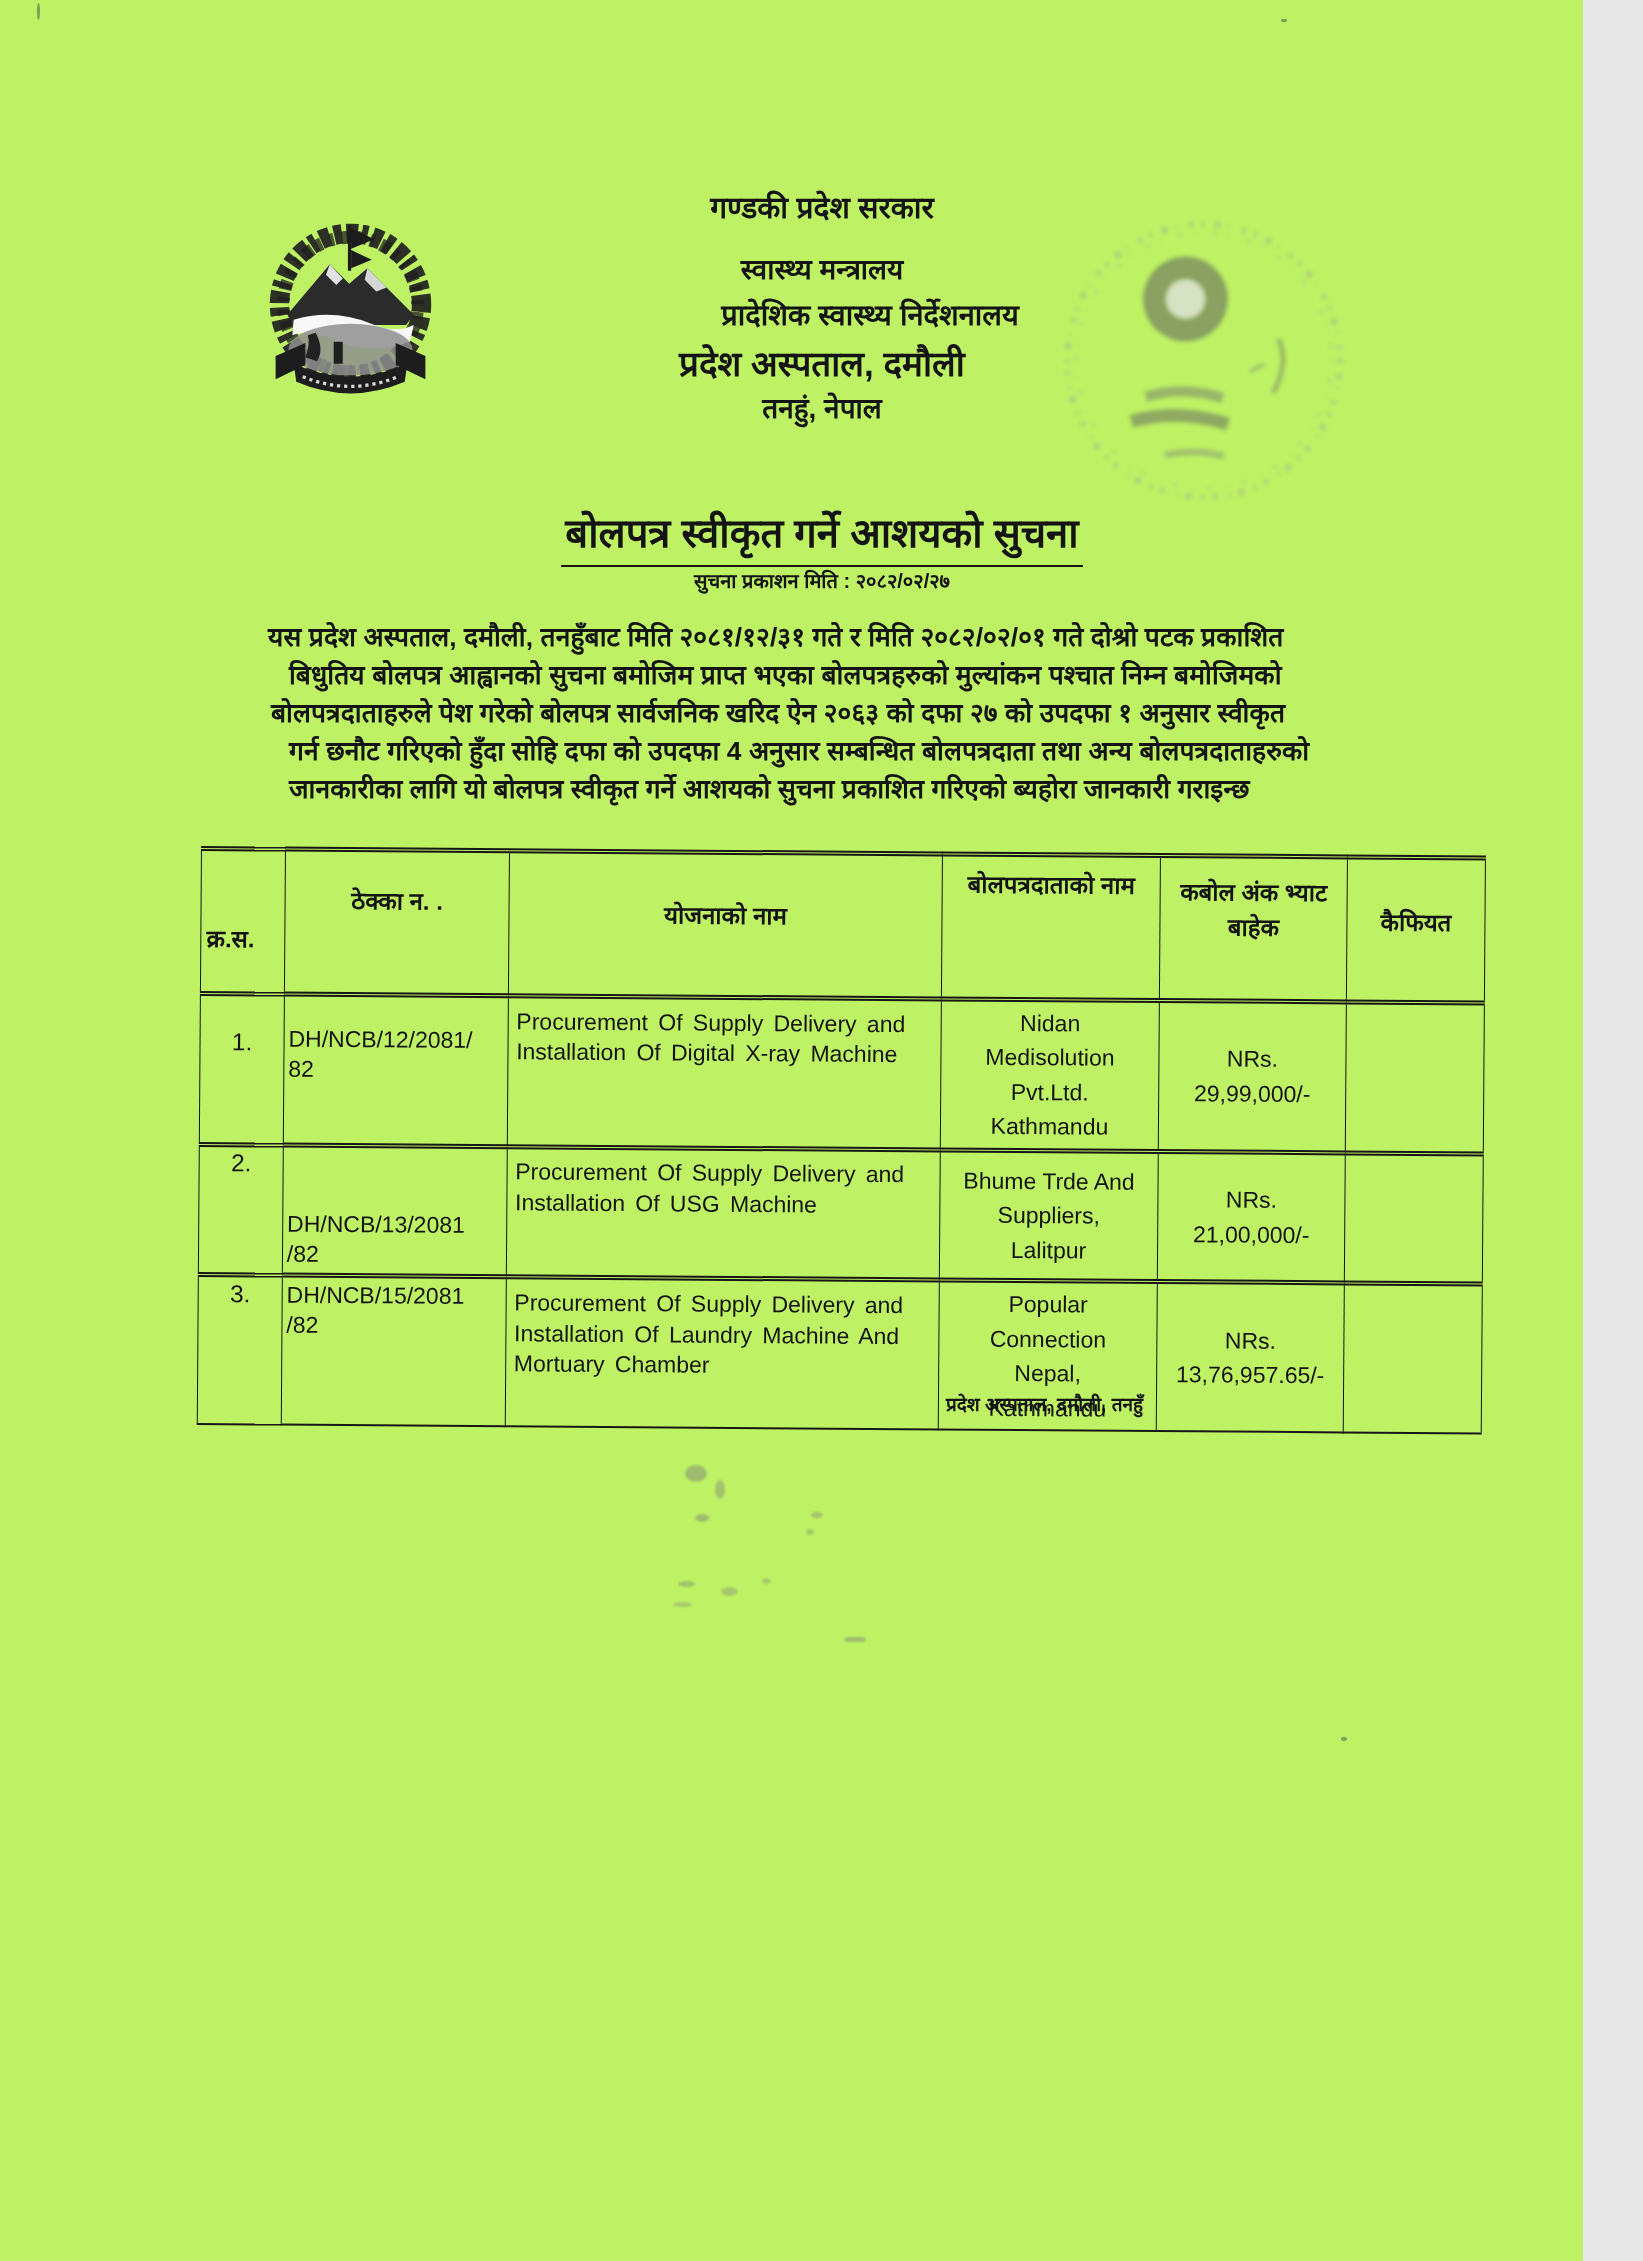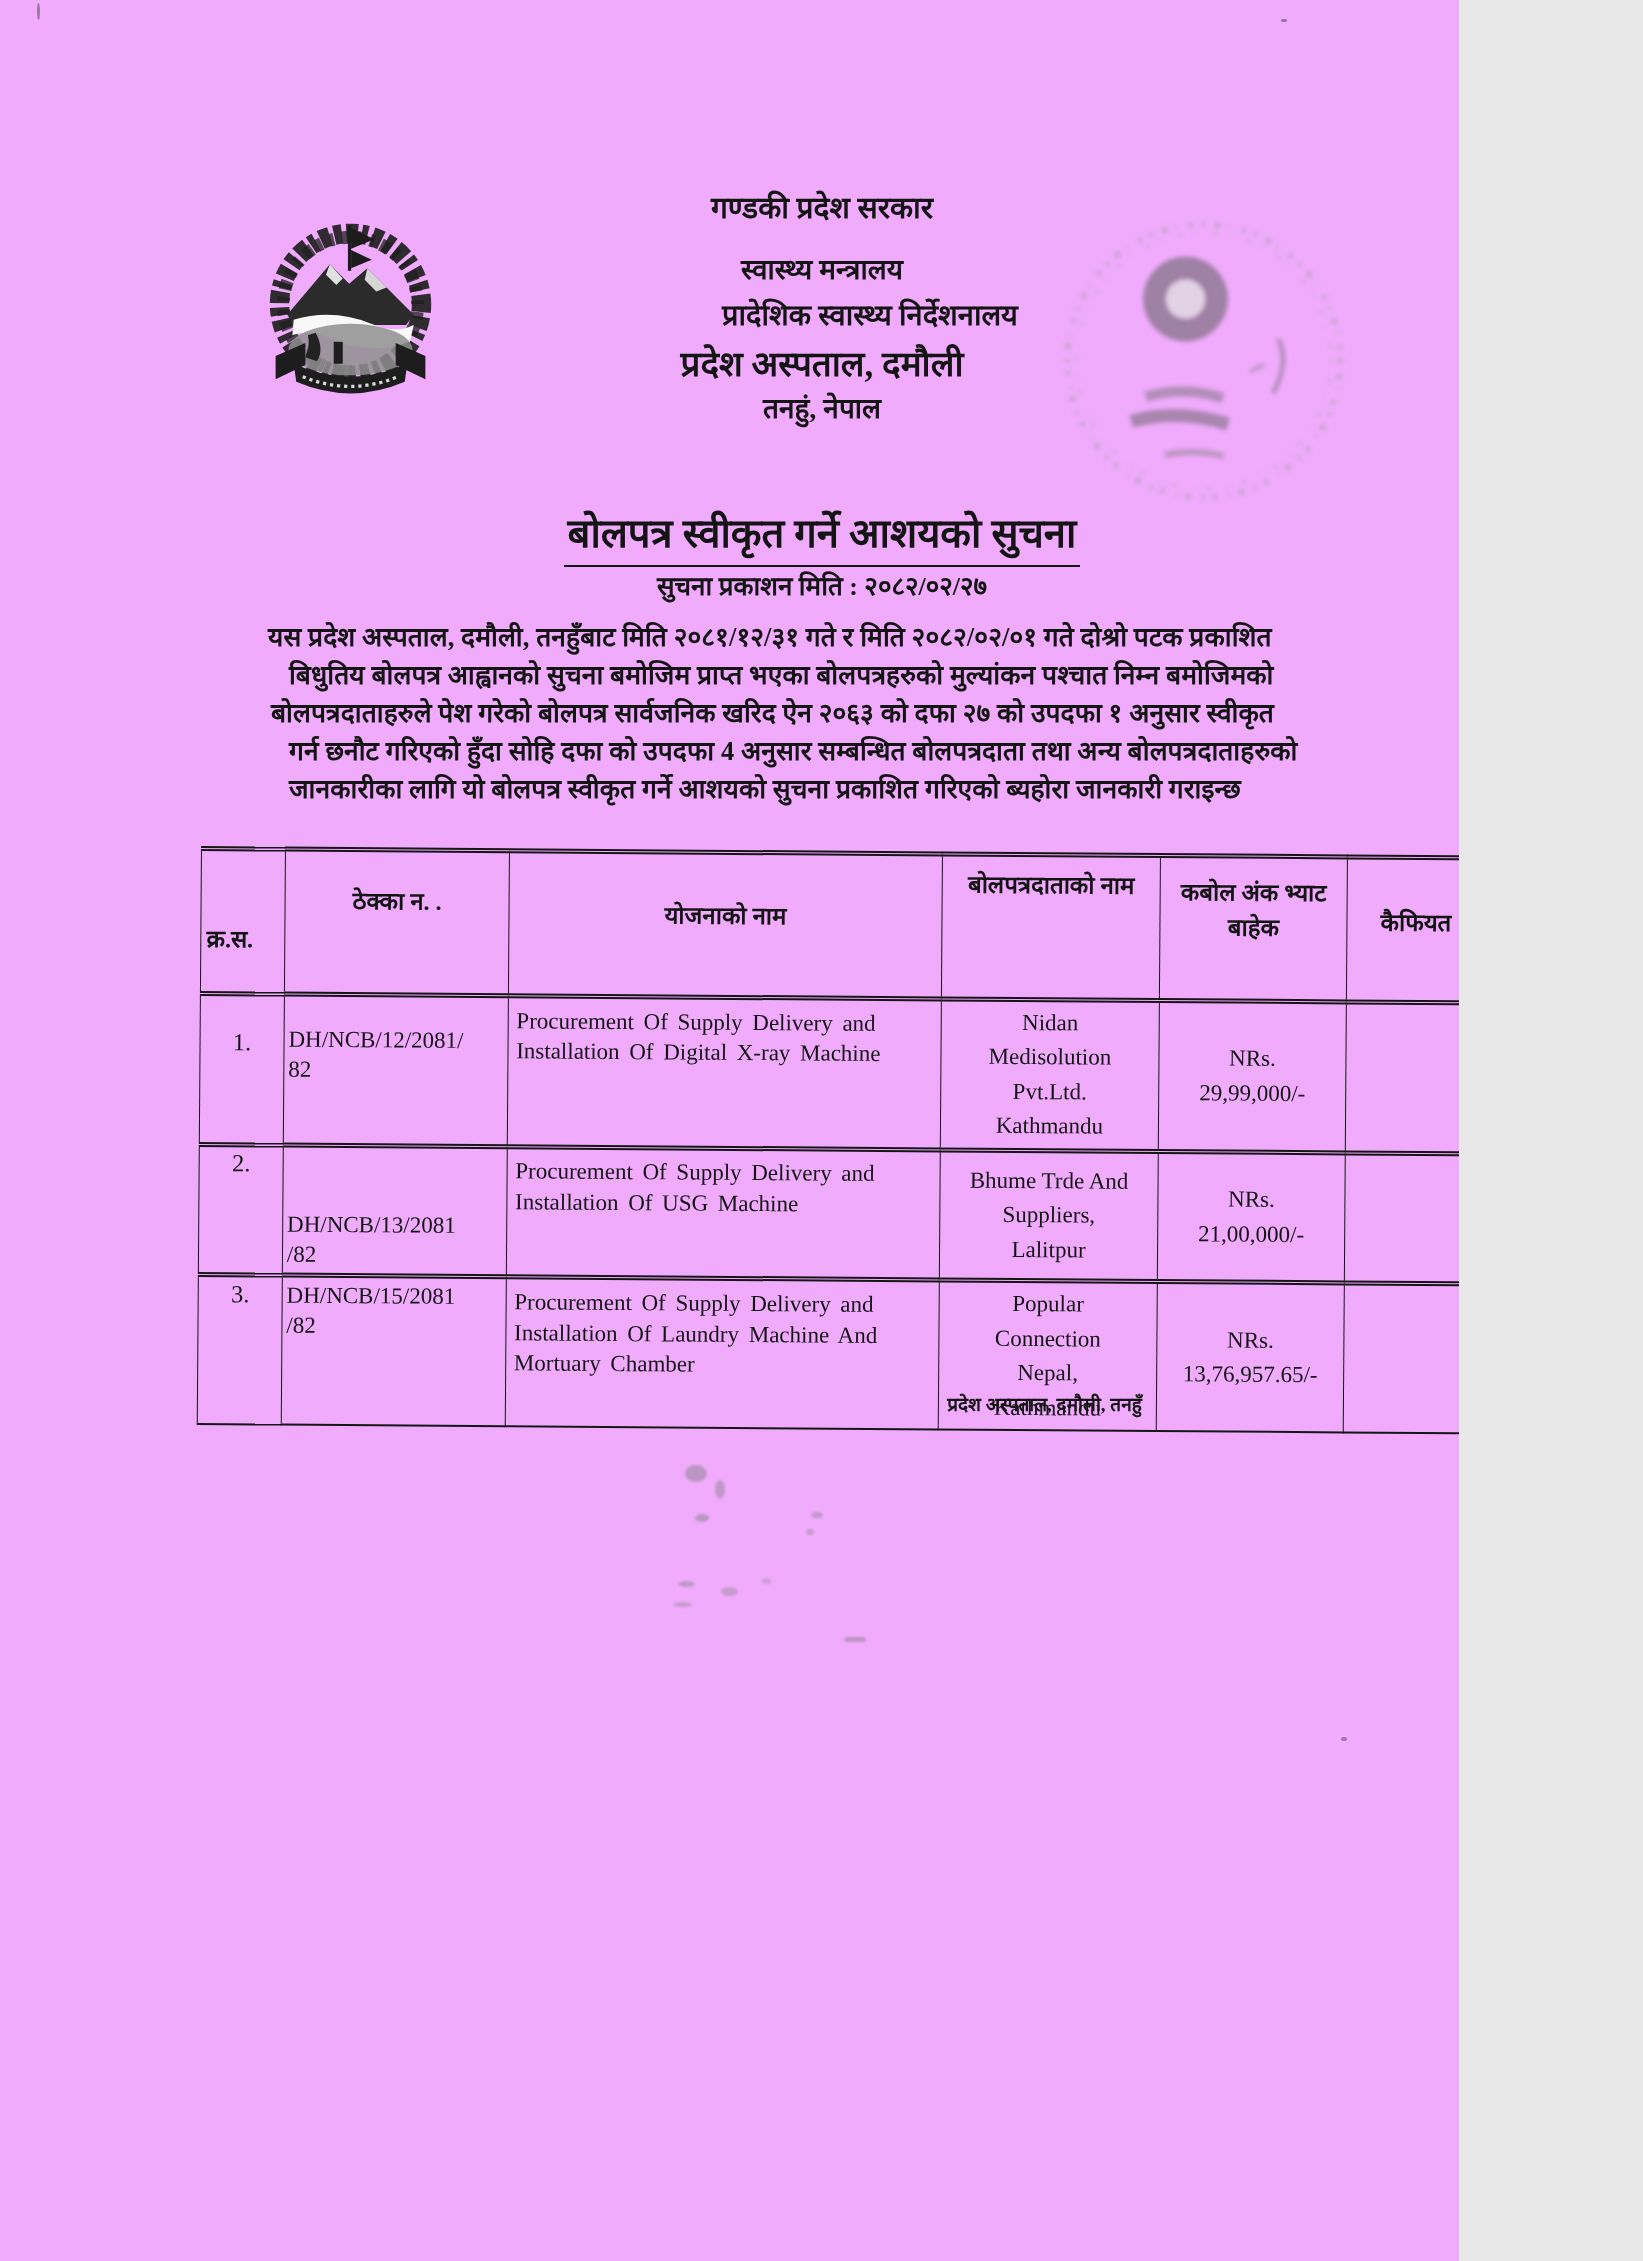--- a/index.html
+++ b/index.html
@@ -1,30 +1,30 @@
 <!DOCTYPE html>
 <html style="font-size:10.3px"><head>
 <meta charset="utf-8">
 <style>
   html,body{margin:0;padding:0;background:#e8e8e8;}
-  .page{position:relative;width:1459px;height:2261px;background:#f0abfc;overflow:hidden;
-        font-family:Liberation Serif, serif;color:#141414;}
+  .page{position:relative;width:1583px;height:2261px;background:#bef264;overflow:hidden;
+        font-family:Liberation Sans, sans-serif;color:#141414;}
   .abs{position:absolute;}
   .center-line{left:0;width:1644px;text-align:center;font-weight:700;}
   .hdr1{top:186px;font-size:30px;}
   .hdr2{top:249px;font-size:28px;}
   .hdr3{top:294px;font-size:29px;padding-left:48px;}
   .hdr4{top:339px;font-size:35px;}
   .hdr5{top:388px;font-size:28px;}
   .emblem{left:253px;top:223px;width:195px;height:184px;}
   .stamp{left:1049px;top:205px;width:313px;height:313px;opacity:.85;}
   .title-wrap{top:504px;left:0;width:1644px;text-align:center;}
   .title-text{display:inline-block;font-size:40px;font-weight:700;
               border-bottom:2.6px solid #141414;padding:0 3.9px 6.4px 3.9px;}
-  .date-line{top:567px;left:0;width:1644px;text-align:center;font-size:26px;font-weight:600;}
+  .date-line{top:567px;left:0;width:1644px;text-align:center;font-size:20px;font-weight:600;}
   .para-line{font-size:26.4px;font-weight:600;white-space:nowrap;letter-spacing:0.1px;}
   .pl0{left:268px;top:618px;}
   .pl1{left:289px;top:656px;}
   .pl2{left:271px;top:694px;}
   .pl3{left:289px;top:732px;}
   .pl4{left:289px;top:770px;text-align:center;}
   .tbl-wrap{left:201px;top:846px;transform:rotate(.42deg);transform-origin:top left;}
   table{border-collapse:collapse;table-layout:fixed;width:1284px;background:transparent;}
   table{border:1.9px solid #161616;border-top:5.2px double #161616;border-bottom:2.6px solid #161616;}
   td,th{border-left:1.9px solid #161616;border-right:1.9px solid #161616;

